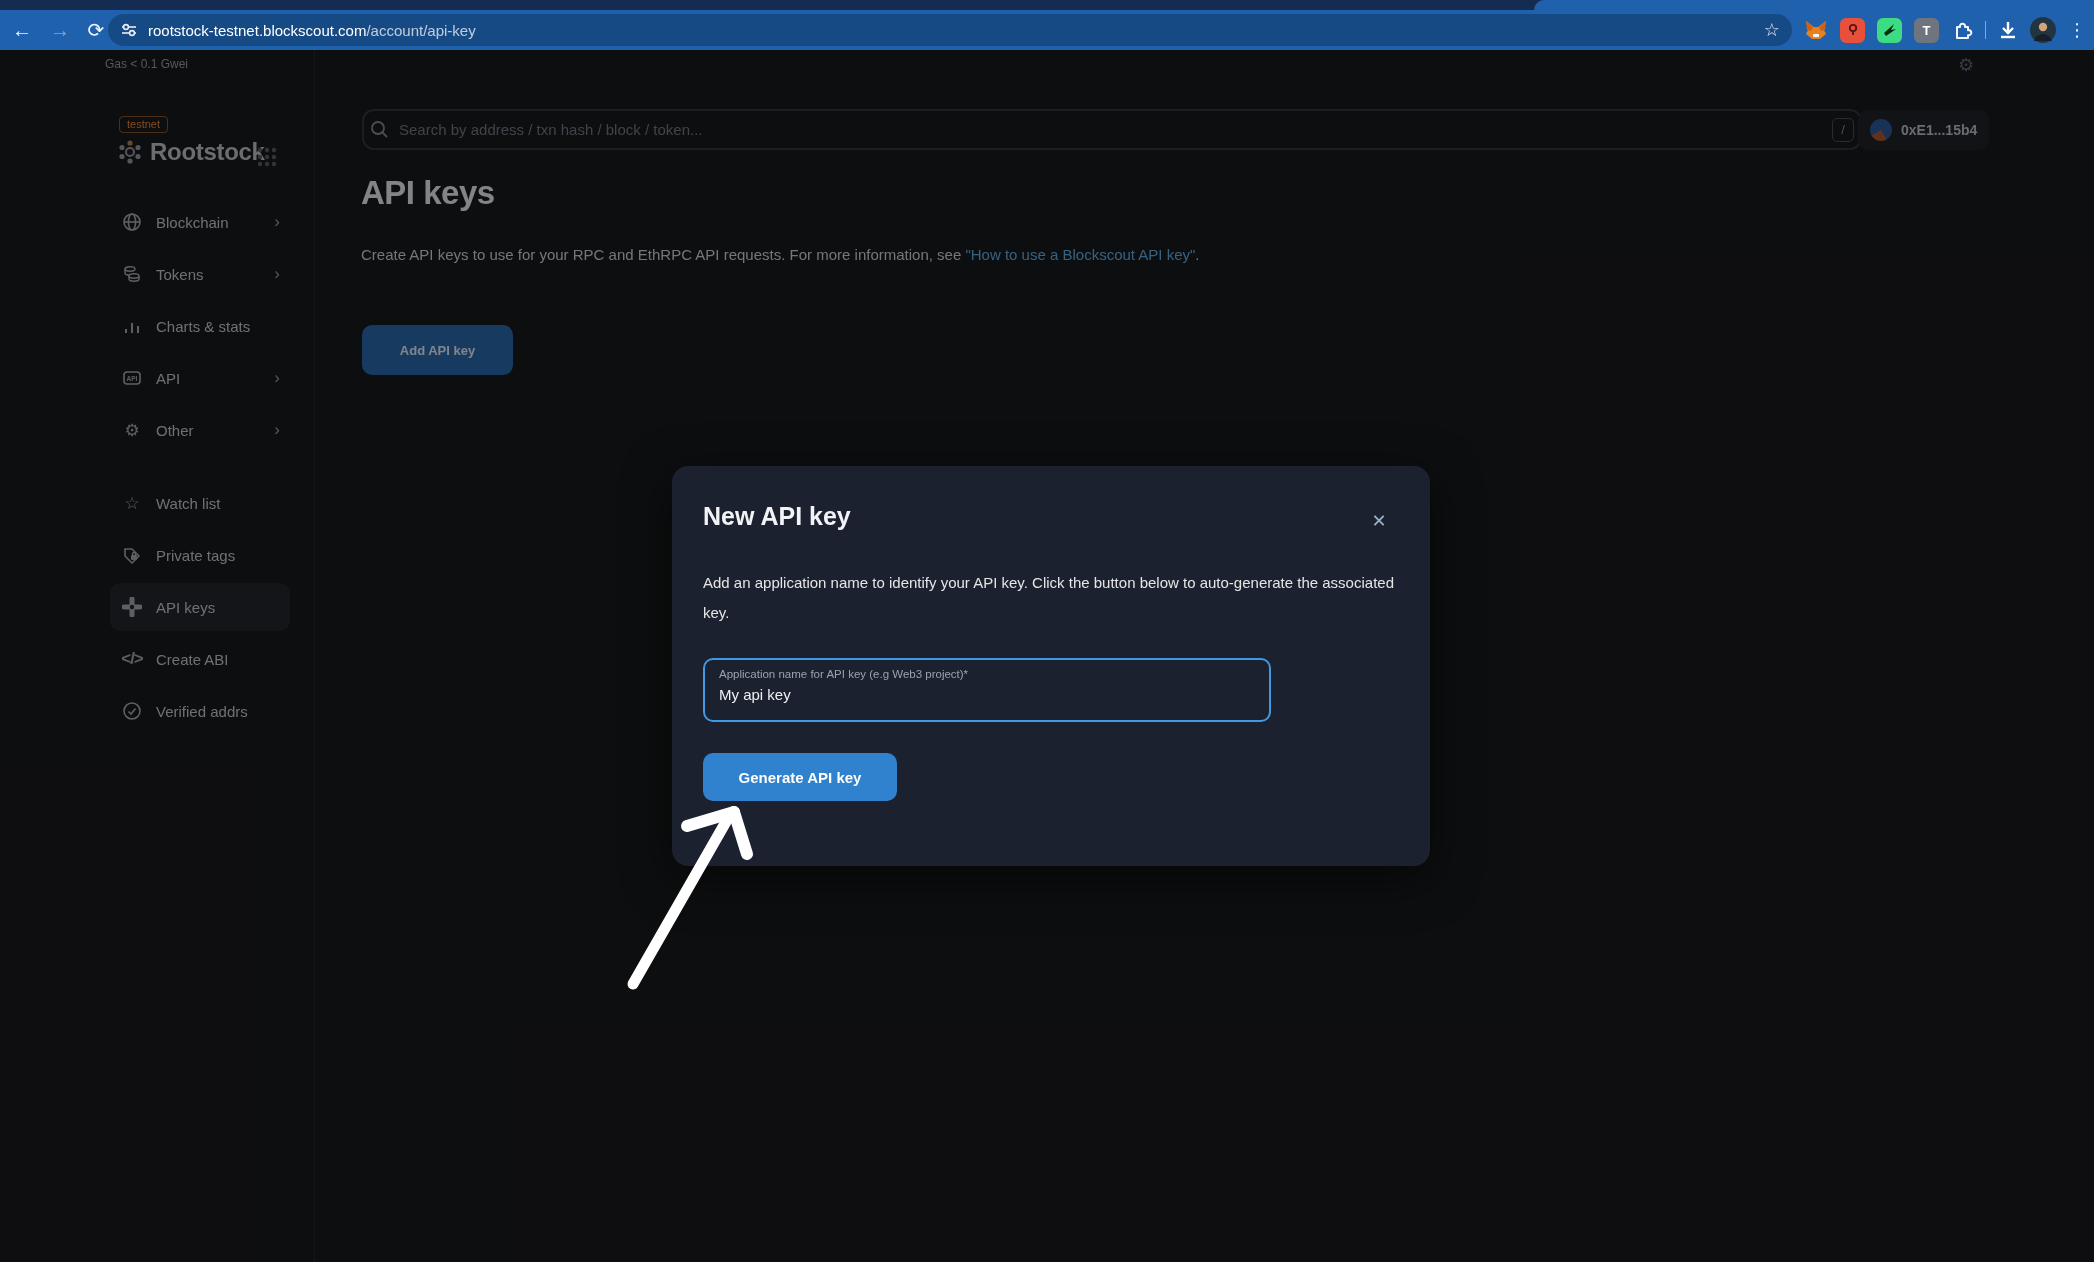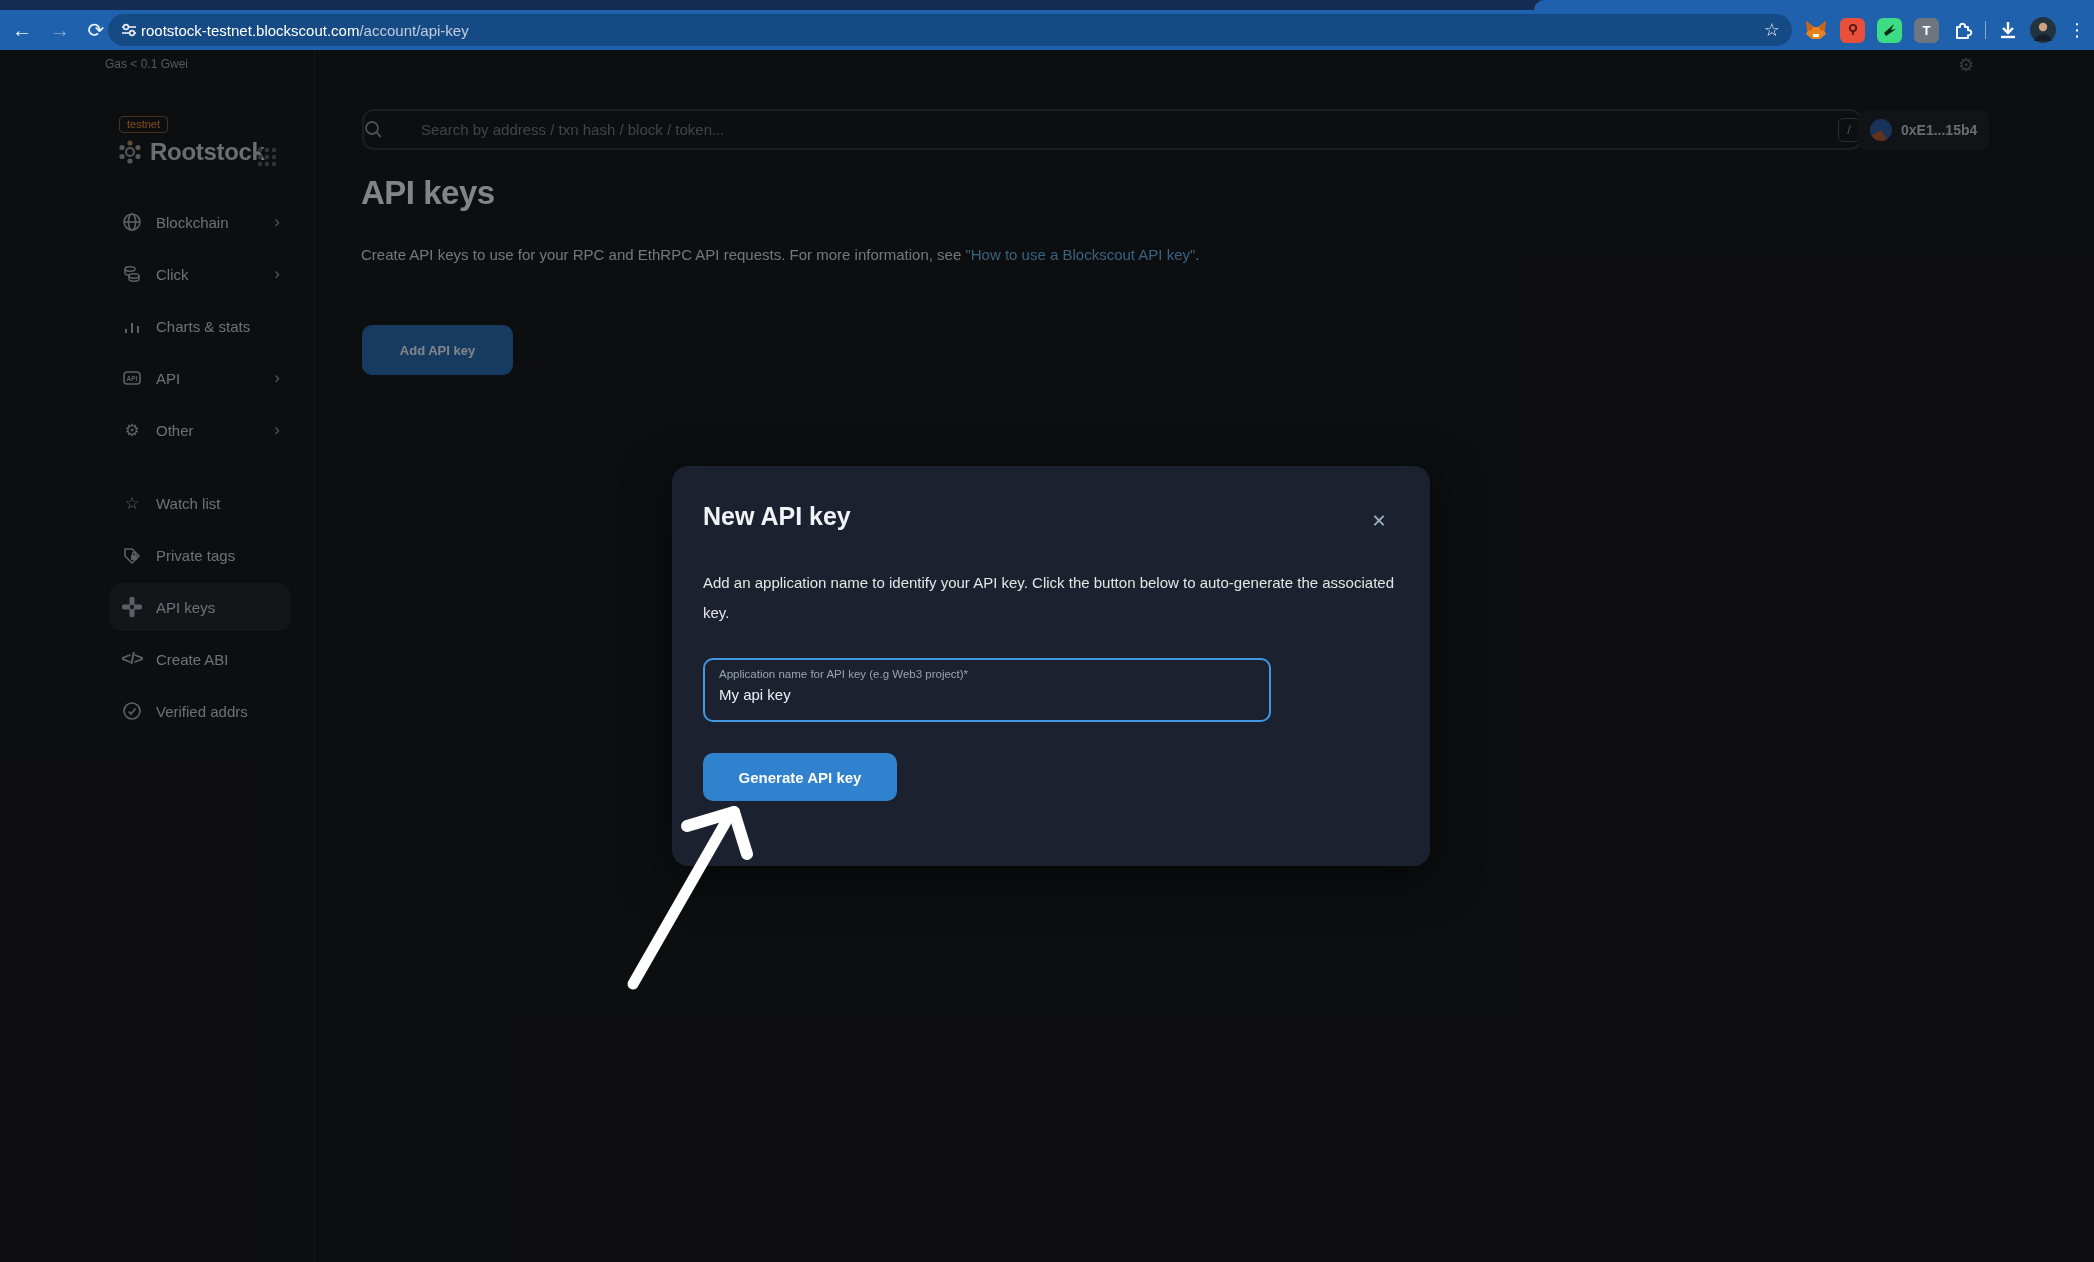--- a/index.html
+++ b/index.html
@@ -10,21 +10,21 @@
   .chrome { position:absolute; top:0; left:0; width:2094px; height:50px; z-index:50; }
   .tabstrip { position:relative; height:10px; background:#152c52; }
   .tabstrip .tab-curve { position:absolute; right:0; top:0; width:560px; height:10px;
     background:#2061ae; border-top-left-radius:10px; }
   .toolbar { position:relative; height:40px; background:#2061ae; }
   .navbtn { position:absolute; top:4px; width:32px; height:32px; border-radius:50%;
     color:#f3f6fa; font-size:20px; line-height:32px; text-align:center; }
   .navbtn.dim { color:rgba(255,255,255,.45); }
   .omnibox { position:absolute; left:108px; right:302px; top:4px; height:32px;
     background:#164a84; border-radius:16px; display:flex; align-items:center; padding:0 12px; }
-  .omnibox .url { margin-left:3px; font-size:15px; color:#ffffff; white-space:nowrap; flex:1;
+  .omnibox .url { margin-left:10px; font-size:15px; color:#ffffff; white-space:nowrap; flex:1;
     font-family:"Liberation Sans", sans-serif; }
   .omnibox .url .path { color:rgba(255,255,255,.72); }
   .omnibox .star { color:#e7edf5; font-size:18px; margin-left:8px; }
   .extrow { position:absolute; right:8px; top:4px; height:32px; display:flex; align-items:center; gap:12px; }
   .extbox { width:25px; height:25px; border-radius:6px; display:flex; align-items:center;
     justify-content:center; }
   .extbox.red { background:#e8503c; }
   .extbox.green { background:#3ddc84; }
   .extbox.gray { background:#6e757e; color:#fff; font-size:13px; font-weight:bold; }
   .sep { width:1px; height:18px; background:rgba(255,255,255,.45); }
@@ -52,21 +52,21 @@
   .nav-item.active { background:#24272e; }
   .nav-item .nicon { width:20px; height:20px; display:flex; align-items:center;
     justify-content:center; color:#a9aeb6; font-size:17px; flex:0 0 20px; }
   .nav-item .nlabel { margin-left:14px; font-size:15px; }
   .nav-item .chev { margin-left:auto; color:#9aa0a8; font-size:17px; }
   .abi-glyph { font-size:13px; font-weight:700; letter-spacing:-1px; }
 
   
   .search { position:absolute; left:362px; top:59px; width:1500px; height:41px;
     border:2px solid #33383f; border-radius:12px; display:flex; align-items:center;
-    padding:0 0; background:transparent;gap:28px; }
+    padding:0 6px; background:transparent; }
   .search input { flex:1; margin-left:10px; background:transparent; border:none; outline:none;
     font-size:15px; color:#cfd3d9; font-family:"Liberation Sans", sans-serif; }
   .search input::placeholder { color:#757c87; }
   .slash-hint { width:22px; height:24px; border:1px solid #4a5059; border-radius:5px;
     font-size:13px; color:#8a8f99; display:flex; align-items:center; justify-content:center; }
   .account-chip { position:absolute; left:1858px; top:60px; height:40px; border-radius:10px;
     background:#202329; display:flex; align-items:center; padding:0 12px; gap:9px;text-align:right; }
   .avatar-id { width:22px; height:22px; border-radius:50%;
     background:conic-gradient(from 150deg, #b35a2e 0 90deg, #2d5d9e 90deg 360deg); }
   .account-chip .acct { font-size:14px; font-weight:600; color:#c2c5cb; }
@@ -232,21 +232,21 @@
         <span class="nicon">
           <svg width="20" height="20" viewBox="0 0 20 20">
               <g fill="none" stroke="#a9aeb6" stroke-width="1.5">
             <ellipse cx="8" cy="5" rx="5" ry="2.2"></ellipse>
                 <path d="M3 5v4c0 1.2 2.2 2.2 5 2.2"></path>
             <ellipse cx="12" cy="12" rx="5" ry="2.2"></ellipse>
                 <path d="M7 12v3c0 1.2 2.2 2.2 5 2.2s5-1 5-2.2v-3"></path>
               </g>
             </svg>
         </span>
-        <span class="nlabel">Click</span>
+        <span class="nlabel">Tokens</span>
         <span class="chev">›</span>
       </div>
       <div class="nav-item">
         <span class="nicon">
           <svg width="20" height="20" viewBox="0 0 20 20">
               <g fill="none" stroke="#a9aeb6" stroke-width="2">
             <line x1="4" y1="17" x2="4" y2="13"></line>
                 <line x1="10" y1="17" x2="10" y2="7"></line>
             <line x1="16" y1="17" x2="16" y2="10"></line>
               </g>

